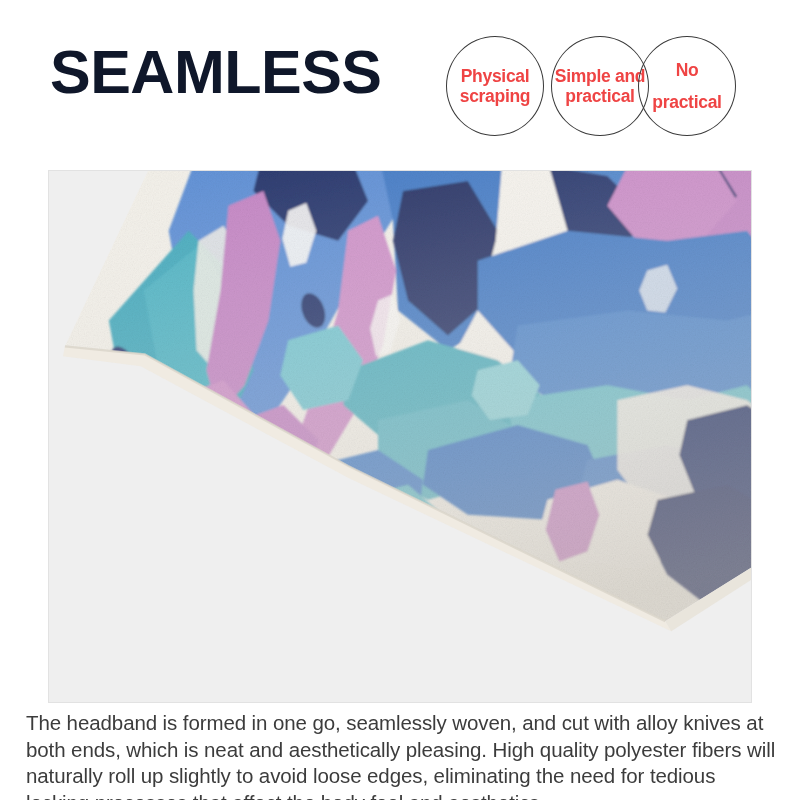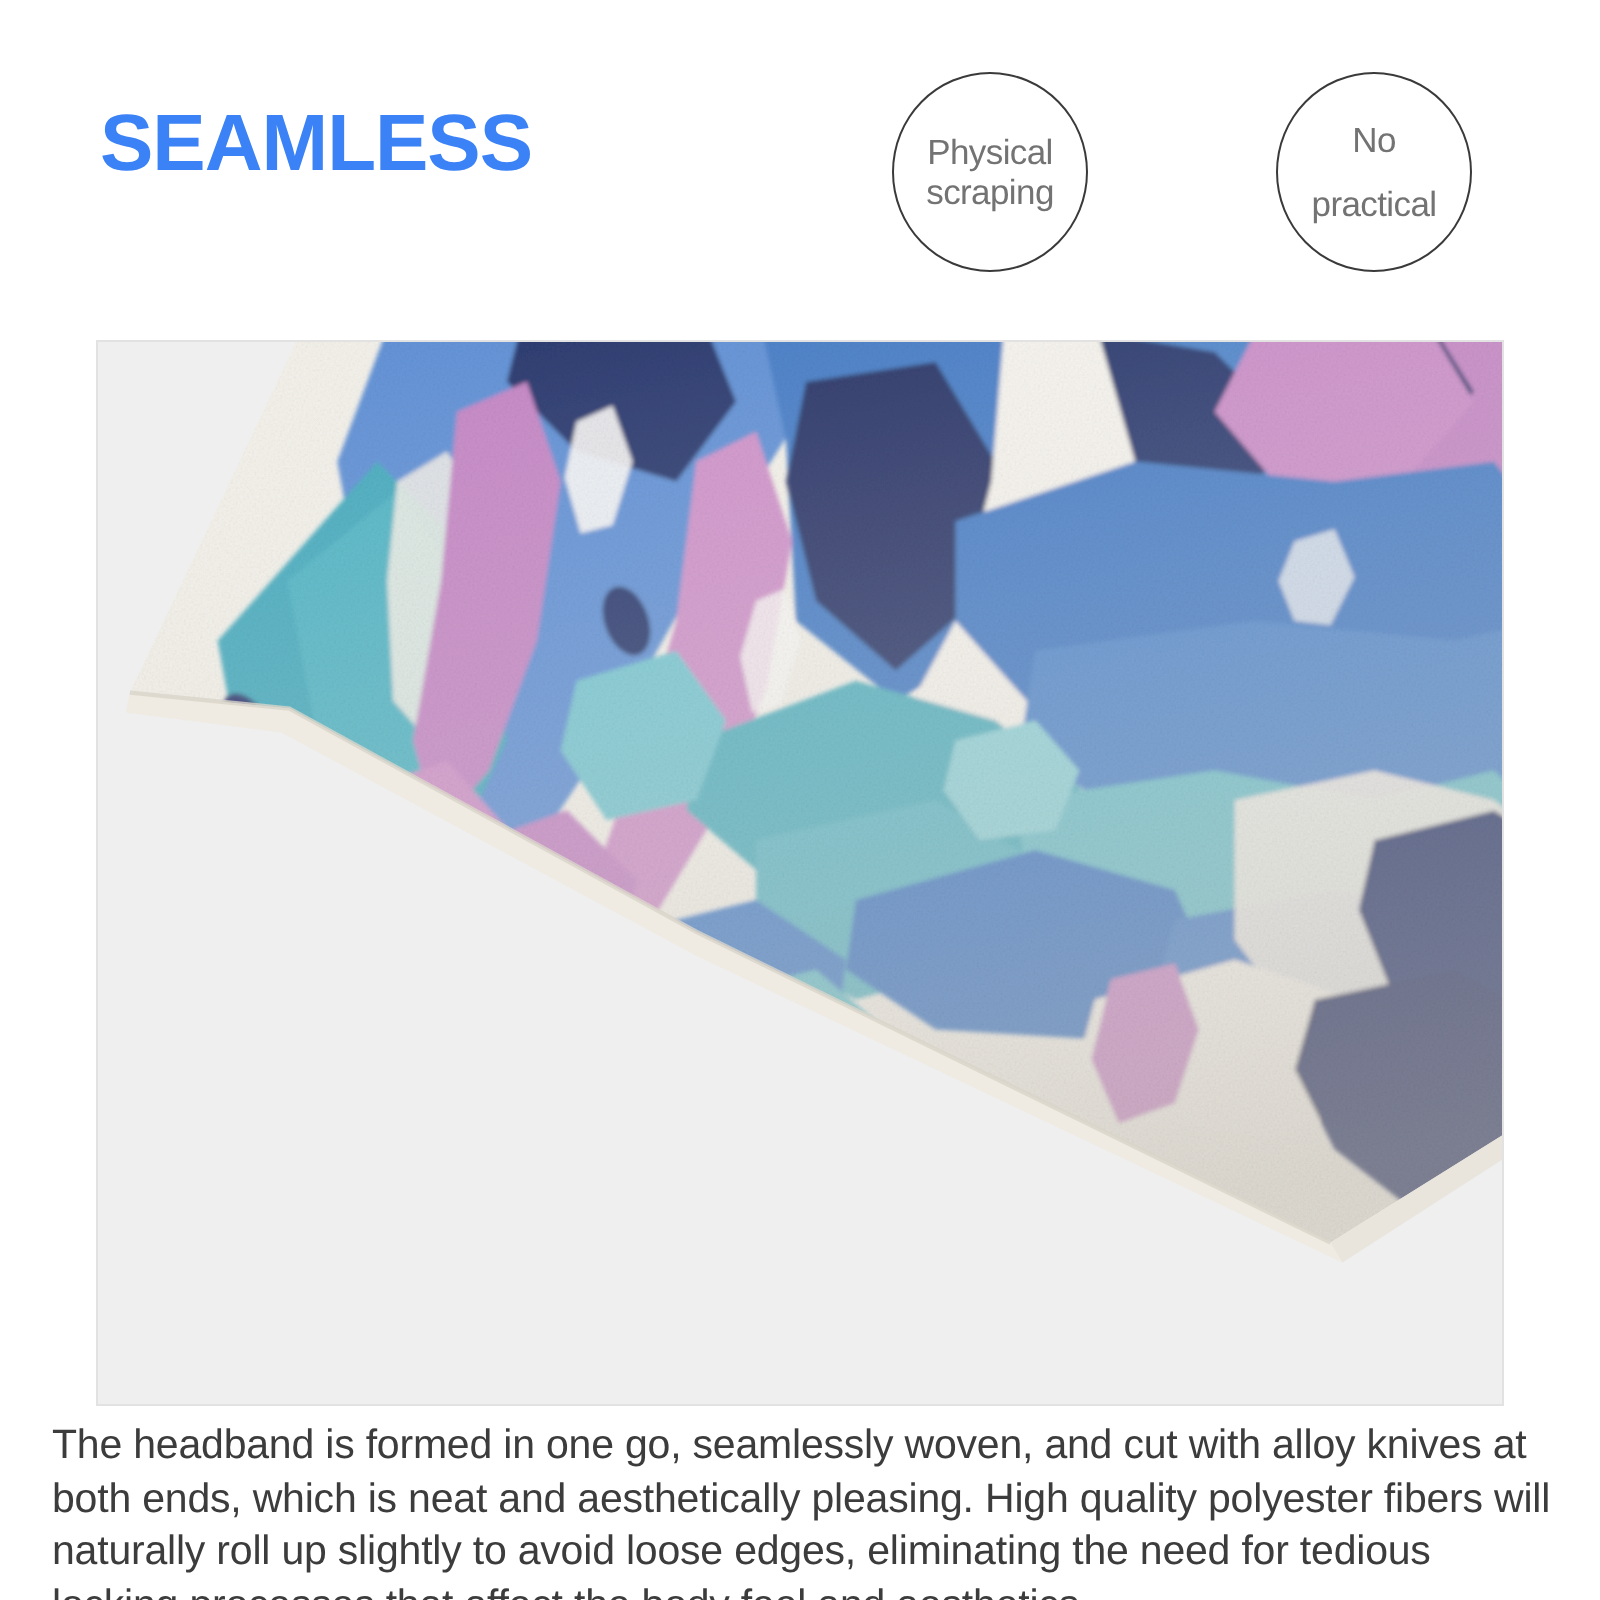--- a/index.html
+++ b/index.html
@@ -19,24 +19,24 @@
 
   
   #header {
     position: absolute;
     left: 0; top: 0;
     width: 800px; height: 160px;
   }
   #page-title {
     position: absolute;
     left: 50px; top: 44px;
-    font-size: 40px;
+    font-size: 61px;
     font-weight: bold;
     letter-spacing: -0.5px;
-    color: #3b82f6;
+    color: #0f172a;
     line-height: 56px;
     white-space: nowrap;
   }
 
   
   #badge-row {
     position: absolute;
     left: 446px; top: 36px;
     width: 310px; height: 102px;
   }
@@ -53,24 +53,25 @@
     align-items: center;
     justify-content: center;
     background: transparent;
   }
   .badge-1 { left: 0px; }
   .badge-2 { left: 105px; }
   .badge-3 { left: 192px; gap: 12px; }
   .badge-text {
     font-size: 17.5px;
     line-height: 20px;
-    color: #737373;
+    color: #ef4444;
     text-align: center;
     white-space: nowrap;
     letter-spacing: -0.3px;
+    font-weight: bold;
   }
 
   
   #product-figure {
     position: absolute;
     left: 48px; top: 170px;
     width: 704px; height: 533px;
     background: #efefef;
     border: 1px solid #e2e2e2;
     box-sizing: border-box;
@@ -100,20 +101,24 @@
 
   <div id="page-title">SEAMLESS</div>
 
   <div id="badge-row">
 
     <div class="badge badge-1">
       <span class="badge-text">Physical</span>
       <span class="badge-text">scraping</span>
     </div>
 
+    <div class="badge badge-2">
+      <span class="badge-text">Simple and</span>
+      <span class="badge-text">practical</span>
+    </div>
 
     <div class="badge badge-3">
       <span class="badge-text">No</span>
       <span class="badge-text">practical</span>
     </div>
 
   </div>
 </div>
 
 <div id="product-figure">

